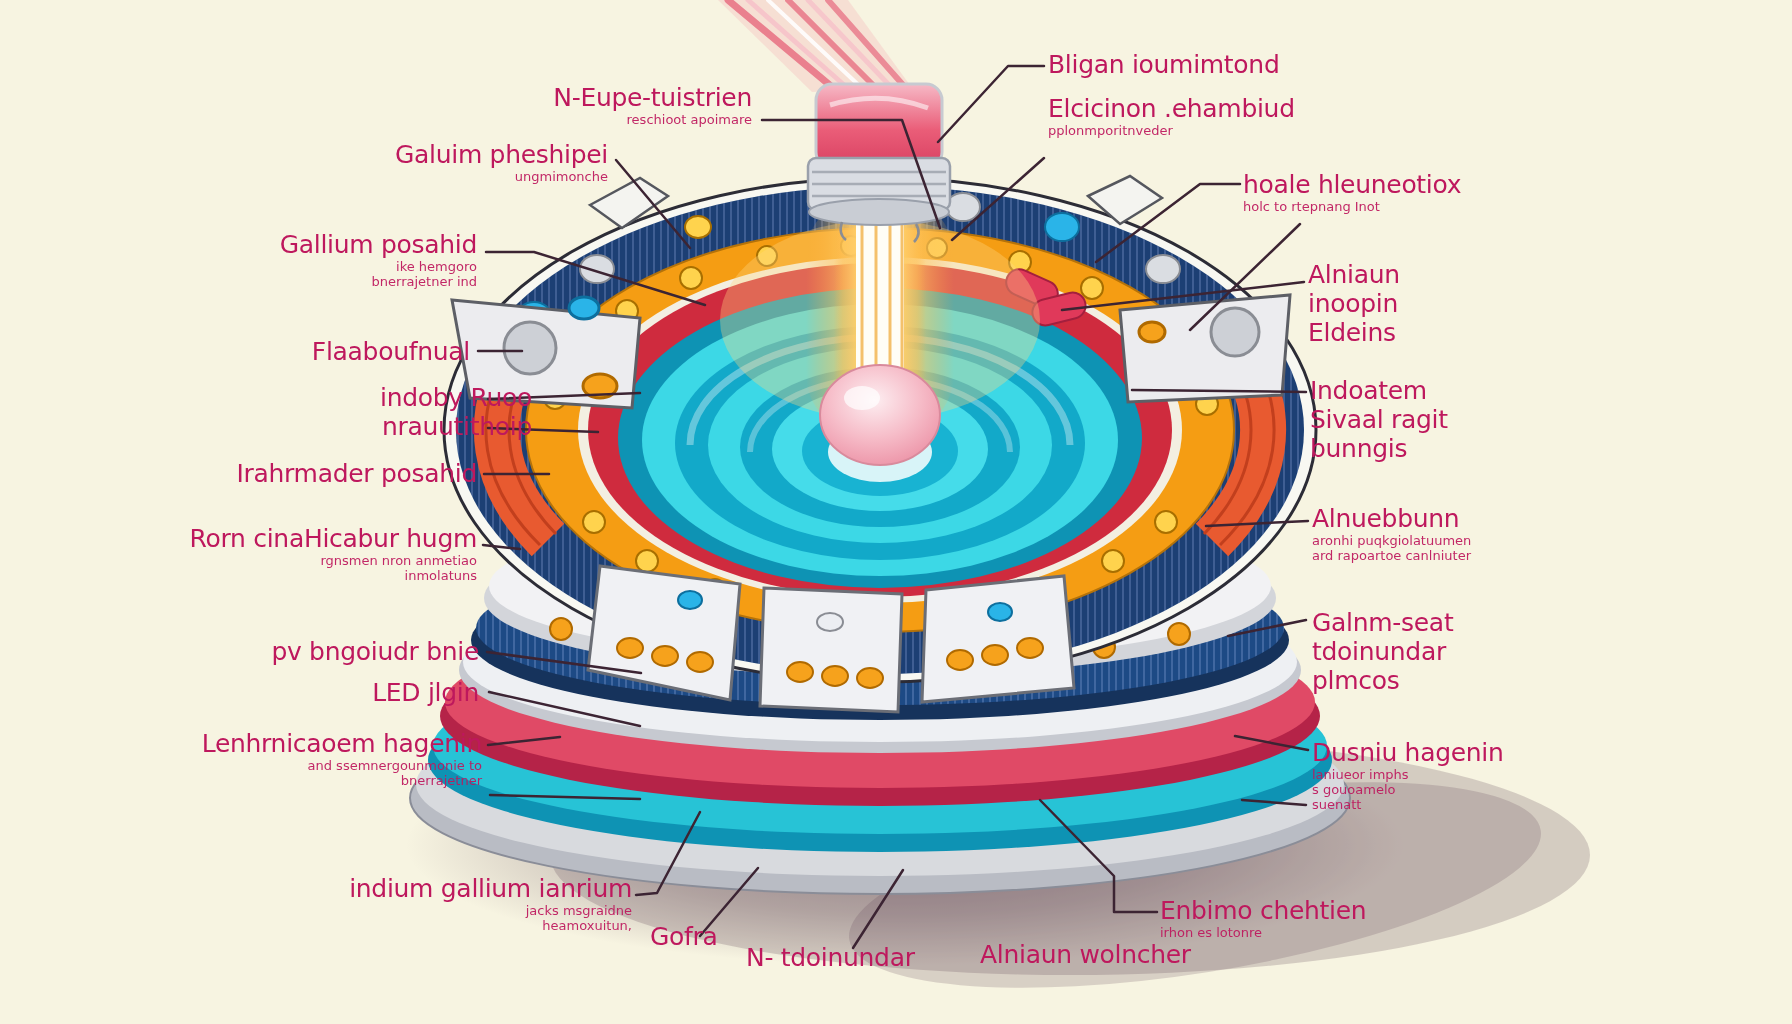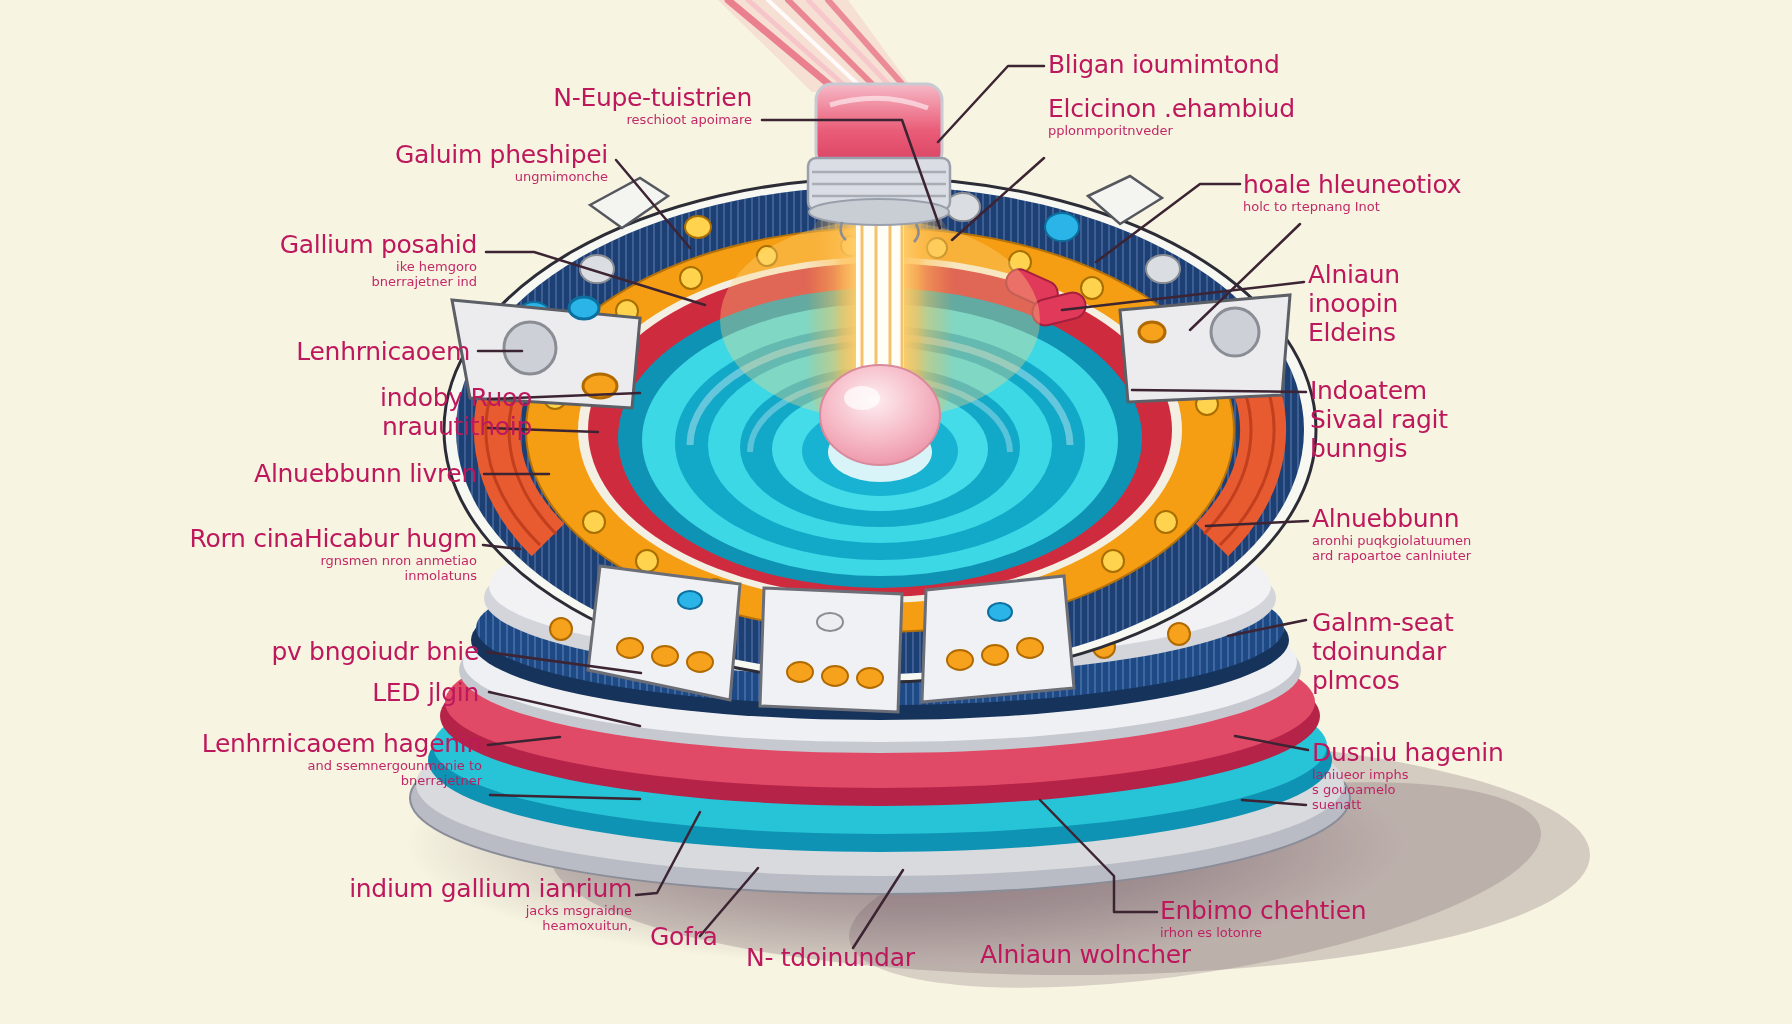--- a/index.html
+++ b/index.html
@@ -254,28 +254,28 @@
 <div class="lbl ra" style="right:1315px;top:230px">
   <div class="t">Gallium posahid</div>
   <div class="s">ike hemgoro</div>
   <div class="s">bnerrajetner ind</div>
 </div>
 <div class="lbl ra" style="right:1184px;top:140px">
   <div class="t">Galuim pheshipei</div>
   <div class="s">ungmimonche</div>
 </div>
 <div class="lbl ra" style="right:1322px;top:337px">
-  <div class="t">Lenhrnicaoem</div>
+  <div class="t">Flaaboufnual</div>
 </div>
 <div class="lbl ra" style="right:1260px;top:383px">
   <div class="t">indoby Ruoo</div>
   <div class="t">nrauutithoip</div>
 </div>
 <div class="lbl ra" style="right:1315px;top:459px">
-  <div class="t">Alnuebbunn livren</div>
+  <div class="t">Irahrmader posahid</div>
 </div>
 <div class="lbl ra" style="right:1315px;top:524px">
   <div class="t">Rorn cinaHicabur hugm</div>
   <div class="s">rgnsmen nron anmetiao</div>
   <div class="s">inmolatuns</div>
 </div>
 <div class="lbl ra" style="right:1313px;top:637px">
   <div class="t">pv bngoiudr bnie</div>
 </div>
 <div class="lbl ra" style="right:1313px;top:678px">

